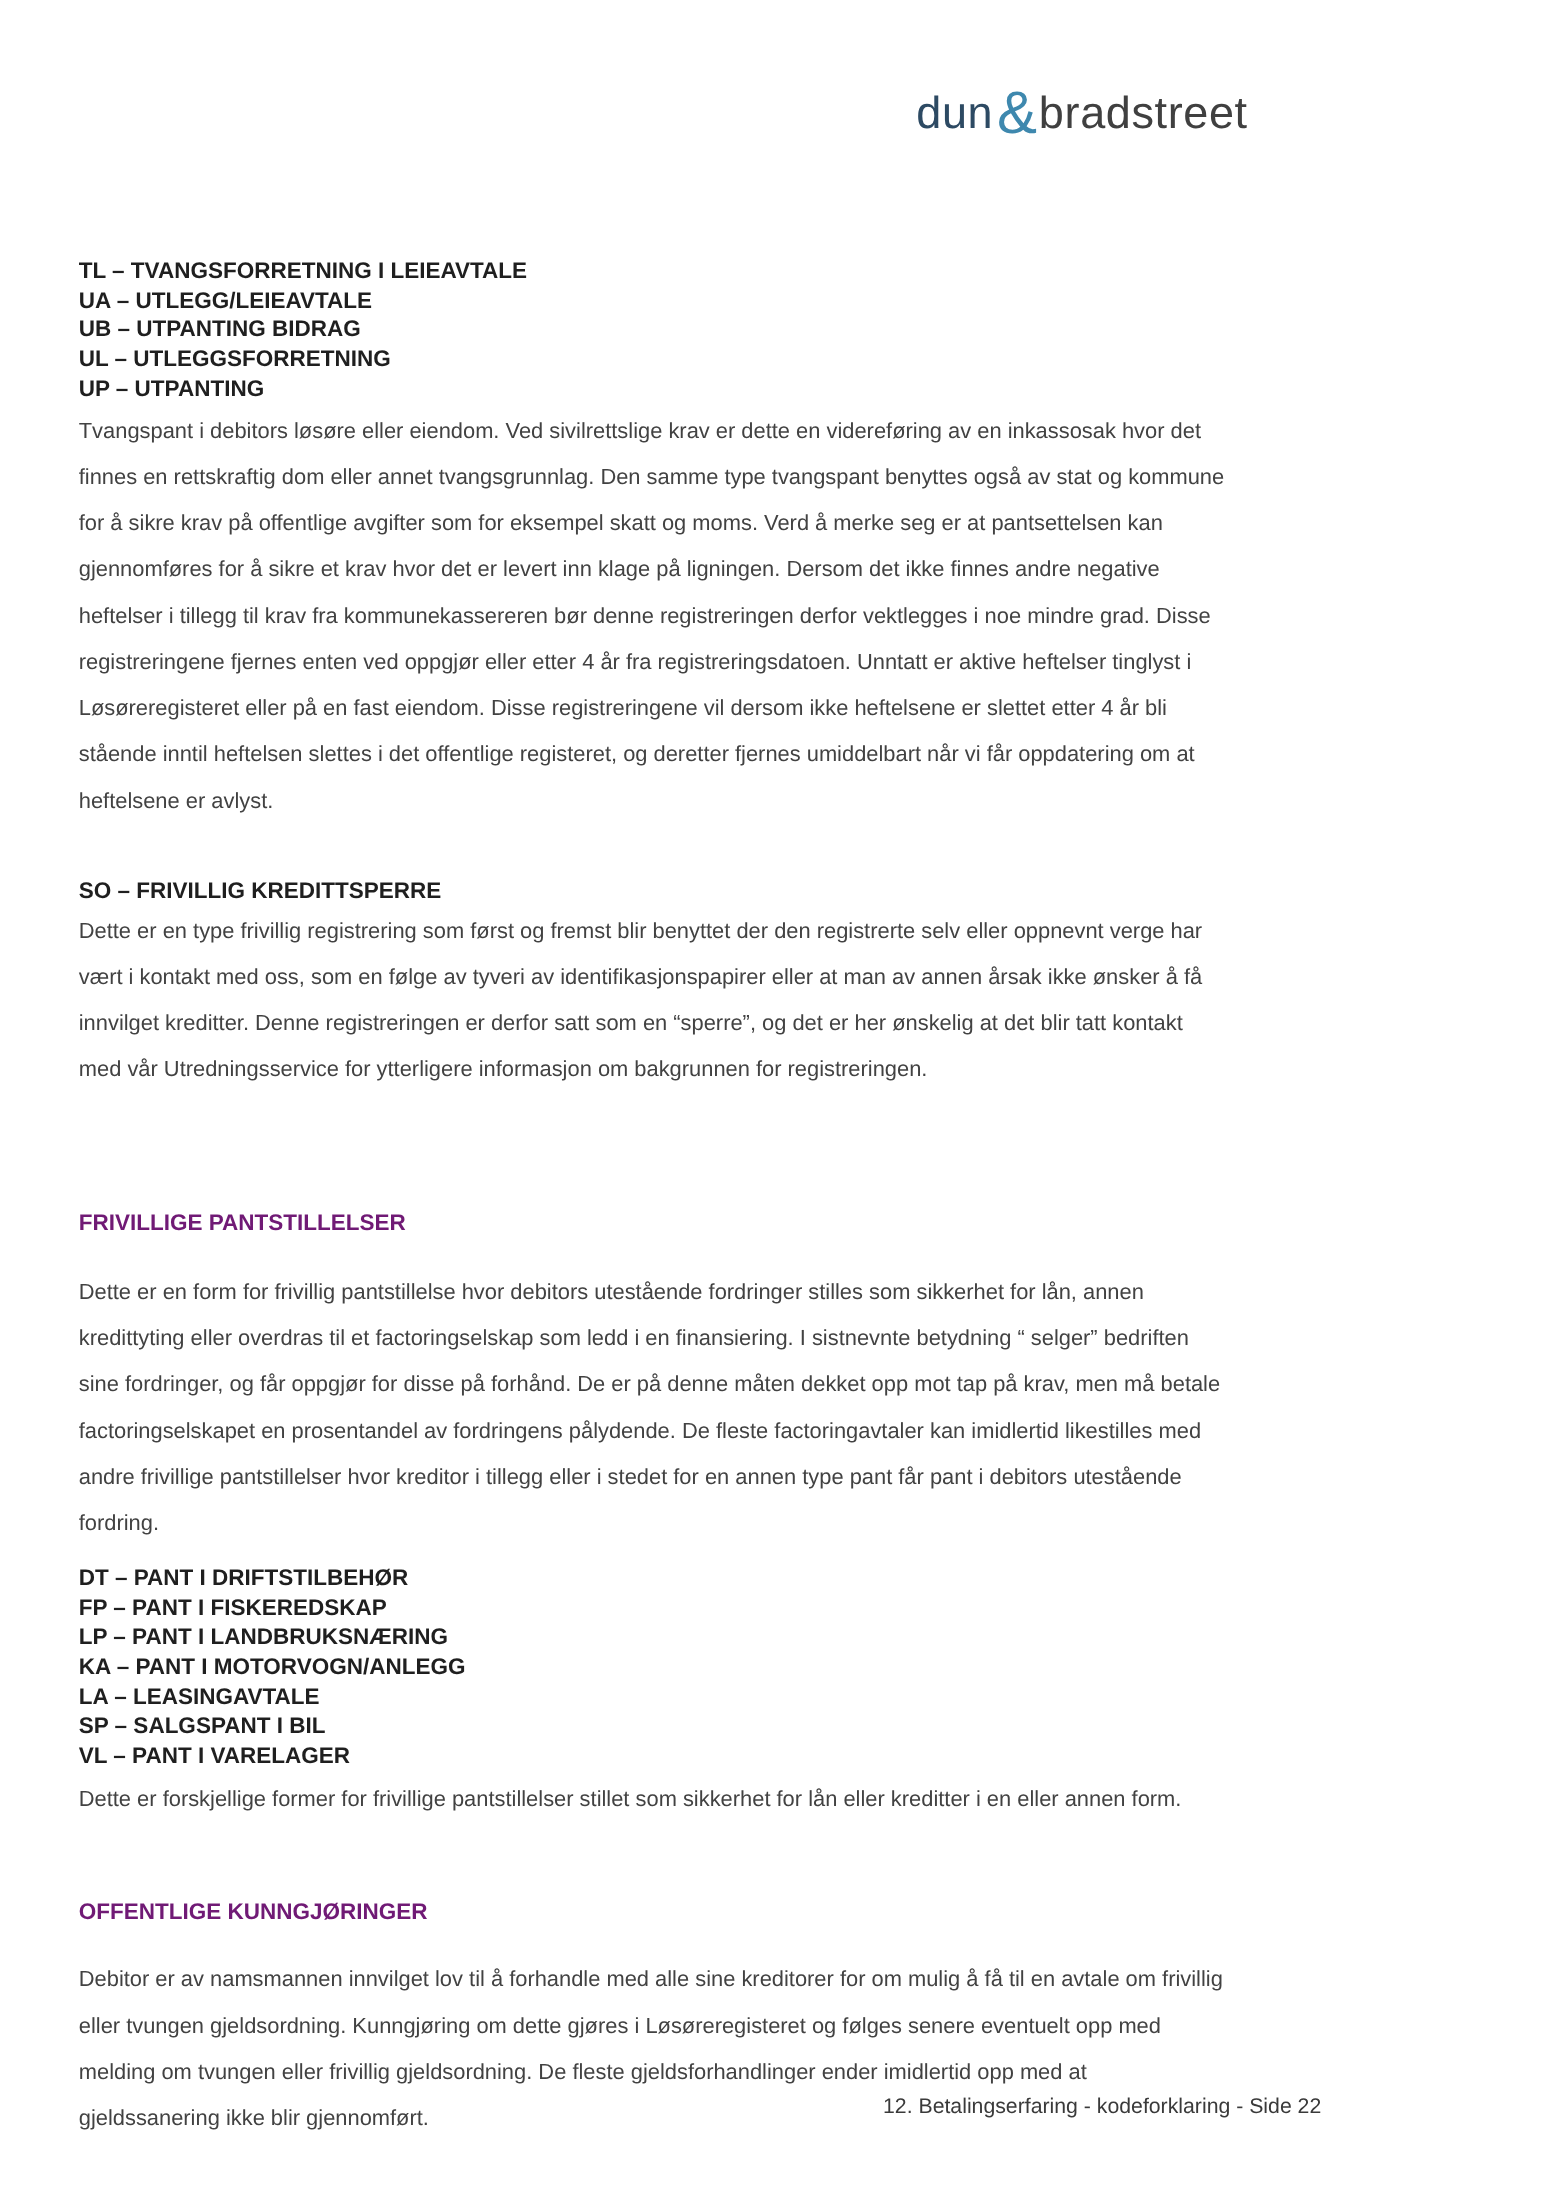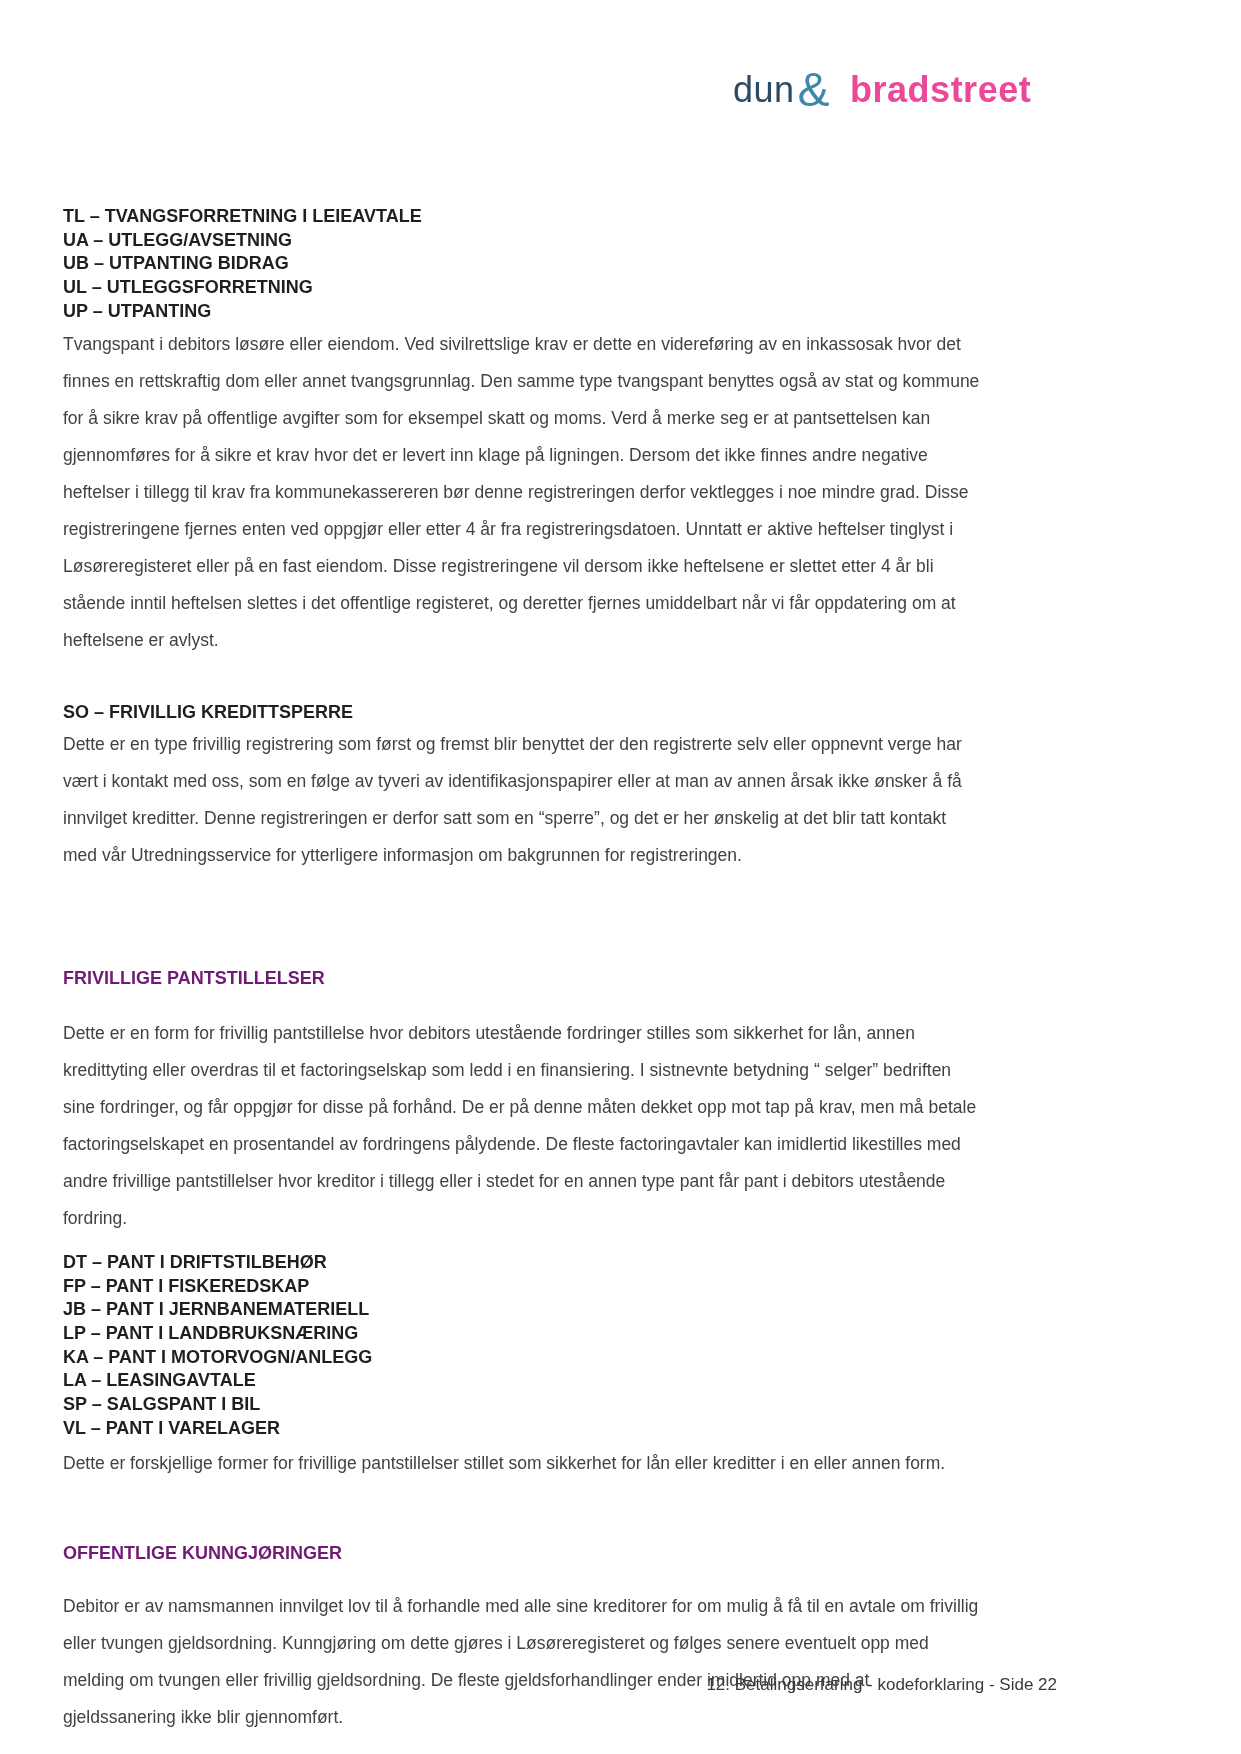--- a/index.html
+++ b/index.html
@@ -34,23 +34,22 @@
     font-weight: 400;
   }
   .logo-amp {
     color: #3e88ae;
     font-weight: 400;
     font-size: 48px;
     vertical-align: -4px;
     margin: 0 1px 0 3px;
   }
   .logo-brad {
-    color: #ec4899;
-    font-weight: 700;
-    margin-left: 19px;
+    color: #404040;
+    font-weight: 400;
   }
   
   .content {
     position: absolute;
     top: 205px;
     left: 63px;
     width: 922px;
   }
   .code-line {
     font-size: 18px;
@@ -95,42 +94,41 @@
 <div class="page">
 
   <div class="logo">
     <span class="logo-dun">dun</span><span class="logo-amp">&amp;</span><span class="logo-brad">bradstreet</span>
   </div>
 
   <main class="content">
 
     <section>
       <div class="code-line">TL – TVANGSFORRETNING I LEIEAVTALE</div>
-      <div class="code-line">UA – UTLEGG/AVSETNING</div>
+      <div class="code-line">UA – UTLEGG/LEIEAVTALE</div>
       <div class="code-line">UB – UTPANTING BIDRAG</div>
       <div class="code-line">UL – UTLEGGSFORRETNING</div>
       <div class="code-line">UP – UTPANTING</div>
       <p class="body">Tvangspant i debitors løsøre eller eiendom. Ved sivilrettslige krav er dette en videreføring av en inkassosak hvor det finnes en rettskraftig dom eller annet tvangsgrunnlag. Den samme type tvangspant benyttes også av stat og kommune for å sikre krav på offentlige avgifter som for eksempel skatt og moms. Verd å merke seg er at pantsettelsen kan gjennomføres for å sikre et krav hvor det er levert inn klage på ligningen. Dersom det ikke finnes andre negative heftelser i tillegg til krav fra kommunekassereren bør denne registreringen derfor vektlegges i noe mindre grad. Disse registreringene fjernes enten ved oppgjør eller etter 4 år fra registreringsdatoen. Unntatt er aktive heftelser tinglyst i Løsøreregisteret eller på en fast eiendom. Disse registreringene vil dersom ikke heftelsene er slettet etter 4 år bli stående inntil heftelsen slettes i det offentlige registeret, og deretter fjernes umiddelbart når vi får oppdatering om at heftelsene er avlyst.</p>
     </section>
 
     <section class="block-so">
       <div class="code-line">SO – FRIVILLIG KREDITTSPERRE</div>
       <p class="body">Dette er en type frivillig registrering som først og fremst blir benyttet der den registrerte selv eller oppnevnt verge har vært i kontakt med oss, som en følge av tyveri av identifikasjonspapirer eller at man av annen årsak ikke ønsker å få innvilget kreditter. Denne registreringen er derfor satt som en “sperre”, og det er her ønskelig at det blir tatt kontakt med vår Utredningsservice for ytterligere informasjon om bakgrunnen for registreringen.</p>
     </section>
 
     <div class="section-title sec2-title">FRIVILLIGE PANTSTILLELSER</div>
 
     <section class="block-fa">
       <p class="body">Dette er en form for frivillig pantstillelse hvor debitors utestående fordringer stilles som sikkerhet for lån, annen kredittyting eller overdras til et factoringselskap som ledd i en finansiering. I sistnevnte betydning “ selger” bedriften sine fordringer, og får oppgjør for disse på forhånd. De er på denne måten dekket opp mot tap på krav, men må betale factoringselskapet en prosentandel av fordringens pålydende. De fleste factoringavtaler kan imidlertid likestilles med andre frivillige pantstillelser hvor kreditor i tillegg eller i stedet for en annen type pant får pant i debitors utestående fordring.</p>
     </section>
 
     <section class="codes-fp">
       <div class="code-line">DT – PANT I DRIFTSTILBEHØR</div>
       <div class="code-line">FP – PANT I FISKEREDSKAP</div>
-      <div class="code-line">JB – PANT I JERNBANEMATERIELL</div>
       <div class="code-line">LP – PANT I LANDBRUKSNÆRING</div>
       <div class="code-line">KA – PANT I MOTORVOGN/ANLEGG</div>
       <div class="code-line">LA – LEASINGAVTALE</div>
       <div class="code-line">SP – SALGSPANT I BIL</div>
       <div class="code-line">VL – PANT I VARELAGER</div>
     </section>
     <p class="body">Dette er forskjellige former for frivillige pantstillelser stillet som sikkerhet for lån eller kreditter i en eller annen form.</p>
 
     <div class="section-title sec3-title">OFFENTLIGE KUNNGJØRINGER</div>
 

